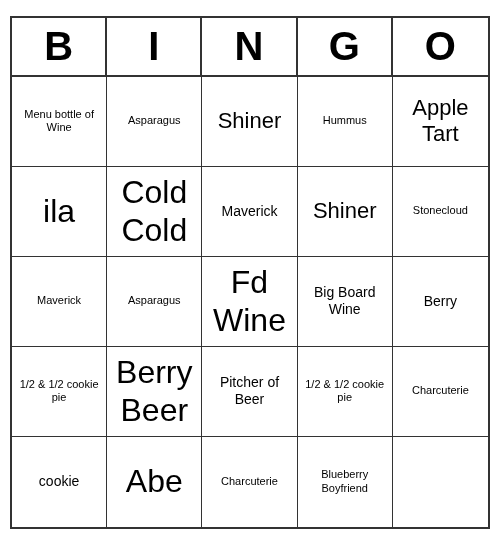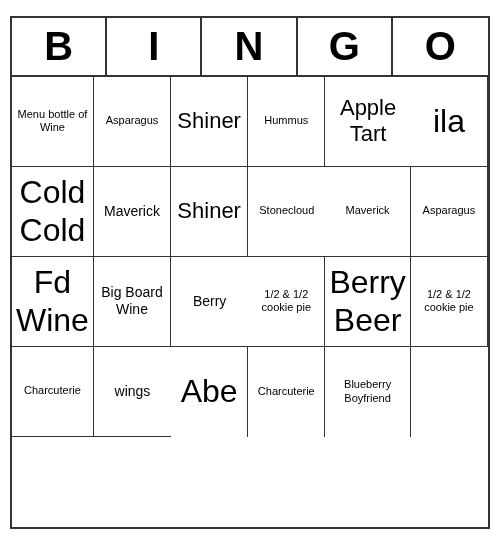--- a/index.html
+++ b/index.html
@@ -26,21 +26,21 @@
       font-size: 40px;
       font-weight: bold;
       padding: 6px 0;
       border-right: 2px solid #333;
     }
     .bingo-header-cell:last-child {
       border-right: none;
     }
     .bingo-grid {
       display: grid;
-      grid-template-columns: repeat(6, 1fr);
+      grid-template-columns: repeat(5, 1fr);
       grid-template-rows: repeat(5, 1fr);
     }
     .bingo-cell {
       border-right: 1.5px solid #333;
       border-bottom: 1.5px solid #333;
       display: flex;
       align-items: center;
       justify-content: center;
       text-align: center;
       padding: 6px 4px;
@@ -119,27 +119,30 @@
       <div class="bingo-cell">
         <span class="cell-text size-medium">Berry</span>
       </div>
       <div class="bingo-cell">
         <span class="cell-text size-small">1/2 &amp; 1/2 cookie pie</span>
       </div>
       <div class="bingo-cell">
         <span class="cell-text size-xlarge">Berry Beer</span>
       </div>
       <div class="bingo-cell">
+        <span class="cell-text size-medium">Pitcher of Beer</span>
+      </div>
+      <div class="bingo-cell">
         <span class="cell-text size-small">1/2 &amp; 1/2 cookie pie</span>
       </div>
       <div class="bingo-cell">
         <span class="cell-text size-small">Charcuterie</span>
       </div>
       <div class="bingo-cell">
-        <span class="cell-text size-medium">wings</span>
+        <span class="cell-text size-medium">cookie</span>
       </div>
       <div class="bingo-cell">
         <span class="cell-text size-xlarge">Abe</span>
       </div>
       <div class="bingo-cell">
         <span class="cell-text size-small">Charcuterie</span>
       </div>
       <div class="bingo-cell">
         <span class="cell-text size-small">Blueberry Boyfriend</span>
       </div>

